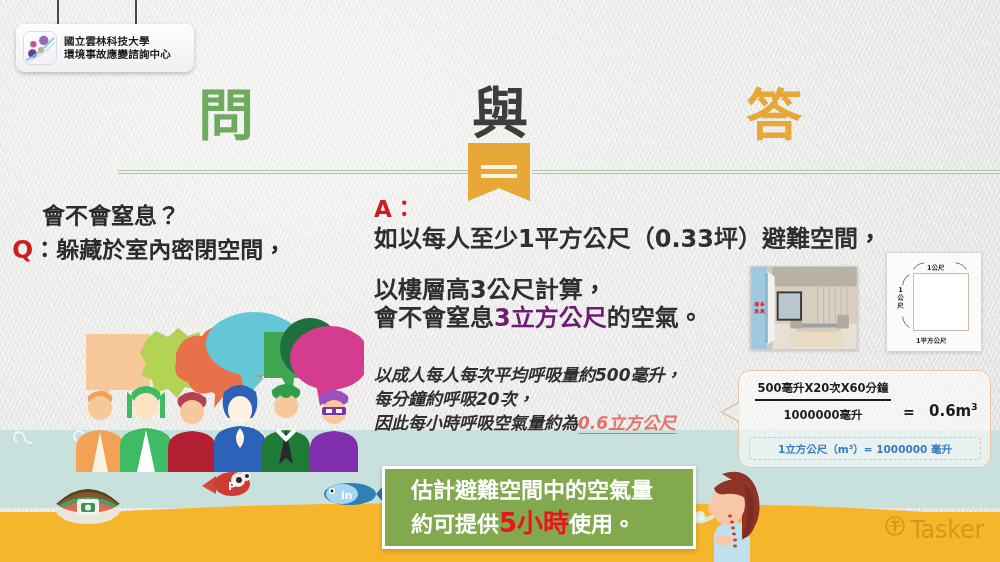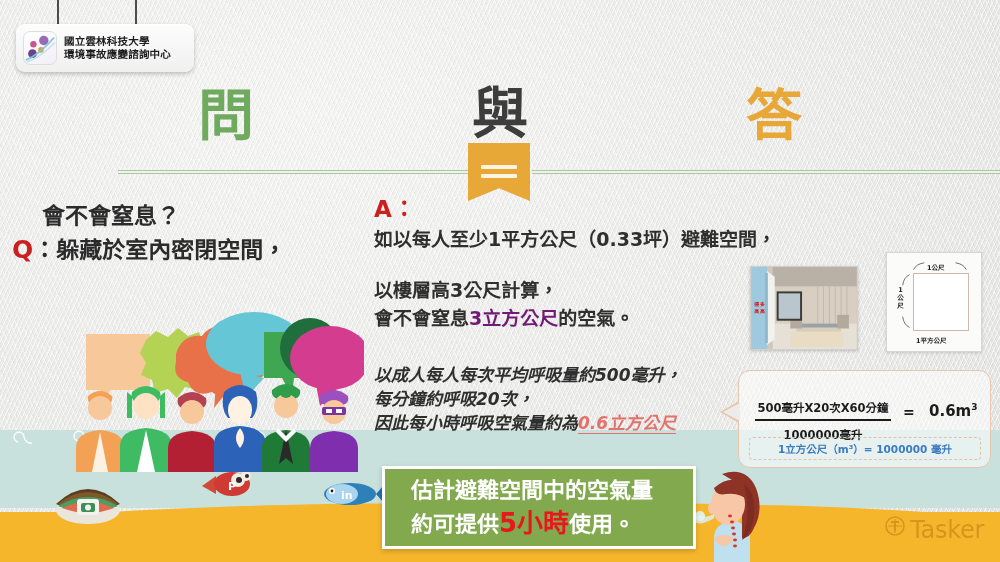--- a/index.html
+++ b/index.html
@@ -87,21 +87,21 @@
     font-size:23px; font-weight:700; line-height:33px; color:#2b2b2b;
   }
   #q-letter{ color:#cc1f1f; font-size:25px; font-weight:700; }
 
   
   #people{ position:absolute; left:58px; top:292px; width:306px; height:180px; }
 
   
   #a-block{ position:absolute; left:374px; top:196px; width:400px; }
   #a-letter{ color:#cc1f1f; font-size:23px; font-weight:700; line-height:26px; letter-spacing:1px;}
-  .a-line{ font-size:19px; font-weight:700; color:#2f2f2f; line-height:28px; white-space:nowrap;}
+  .a-line{ font-size:24px; font-weight:700; color:#2f2f2f; line-height:28px; white-space:nowrap;}
   #a-p1{ margin-top:3px; }
   #a-p2{ margin-top:23px; }
   #a-p3{ margin-top:31px; font-size:17px; line-height:24px;font-style:italic; }
   .hl-red{ color:#701a75; }
   .hl-salmon{ color:#e2726c; border-bottom:1px solid #e2726c; }
 
   
   #room-photo{
     position:absolute; left:750px; top:266px; width:108px; height:84px;
     border:1px solid #cfcfcf; overflow:hidden; background:#cfc8bd;
@@ -131,21 +131,21 @@
   #calc-arrow{
     position:absolute; left:-19px; top:30px; width:0;height:0;
     border-top:11px solid transparent; border-bottom:11px solid transparent;
     border-right:19px solid #e7c6ae;
   }
   #calc-arrow-in{
     position:absolute; left:-16px; top:32px; width:0;height:0;
     border-top:9px solid transparent; border-bottom:9px solid transparent;
     border-right:17px solid #eeeceb;
   }
-  #frac{ position:absolute; left:14px; top:8px; width:140px; text-align:center;margin-top:20px; }
+  #frac{ position:absolute; left:14px; top:8px; width:140px; text-align:center; }
   #frac-num{ font-size:11.5px; font-weight:700; color:#1b1b1b; white-space:nowrap;}
   #frac-bar{ height:2px; background:#1b1b1b; margin:4px 2px 5px 2px; }
   #frac-den{ font-size:11.5px; font-weight:700; color:#1b1b1b; white-space:nowrap;}
   #frac-eq{ position:absolute; left:164px; top:33px; font-size:14px; font-weight:700; color:#1b1b1b;}
   #frac-res{ position:absolute; left:190px; top:31px; font-size:15px; font-weight:700; color:#1b1b1b;}
   #frac-res sup{ font-size:9px; }
   #calc-note{
     position:absolute; left:10px; top:66px; width:232px; height:23px;
     border:1px dashed #e0c3a8; border-radius:4px;
     display:flex; align-items:center; justify-content:center;

